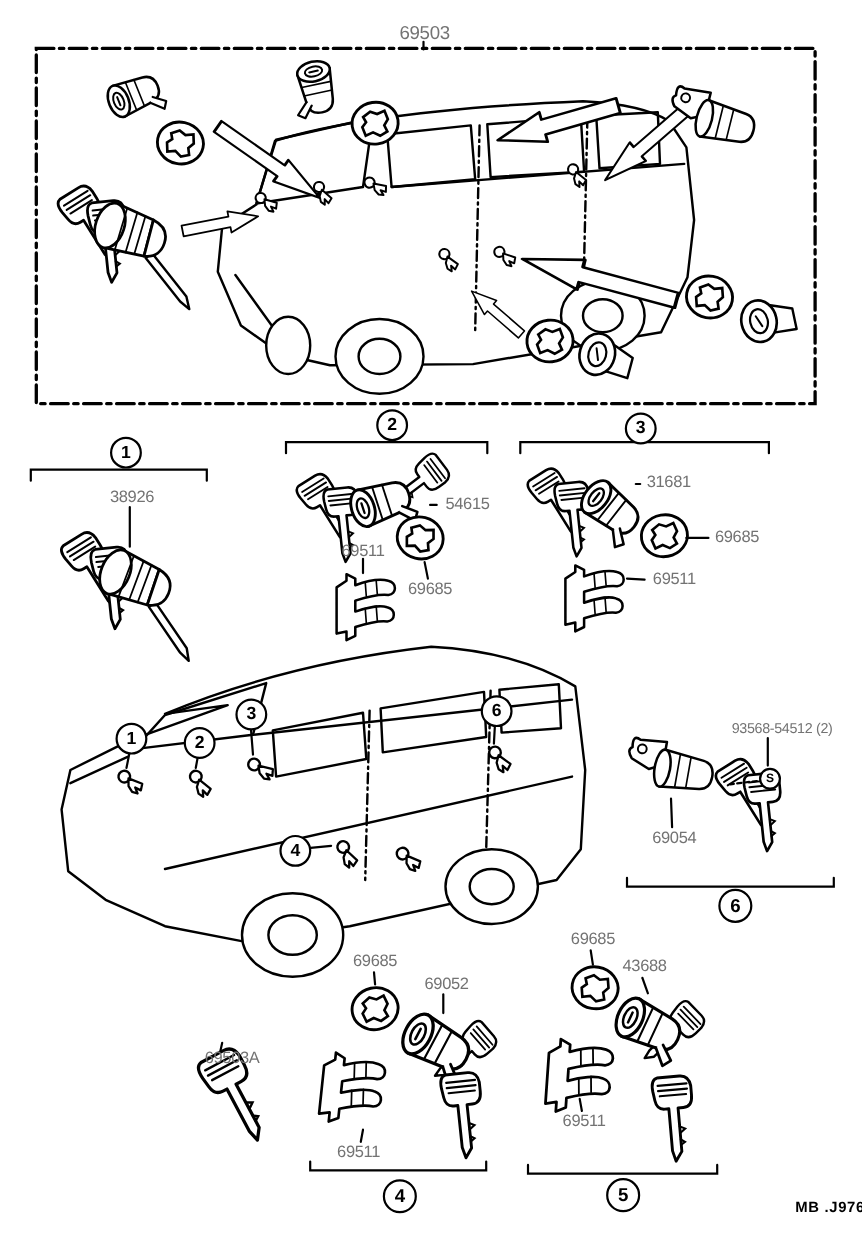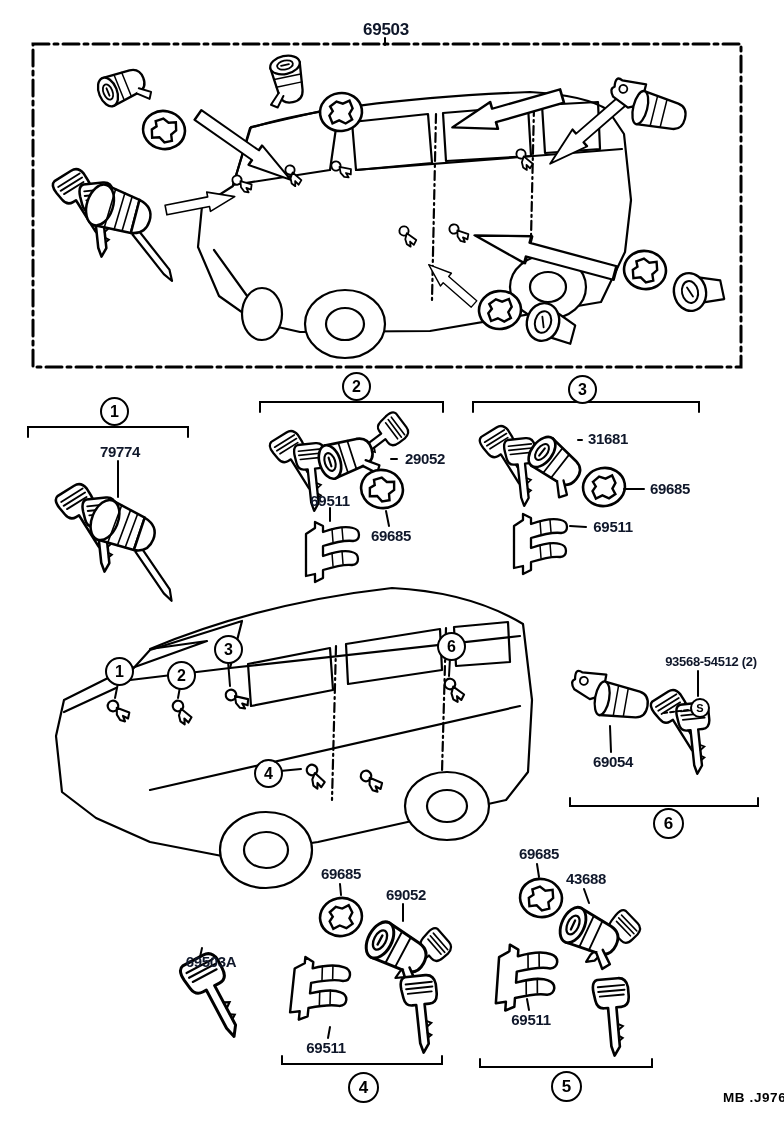--- a/index.html
+++ b/index.html
@@ -2,22 +2,22 @@
 <html><head>
 <meta charset="utf-8">
 <style>
   html,body{margin:0;padding:0;background:#fff;}
   .canvas{
     position:relative;width:784px;height:1138px;background:#ffffff;
     font-family:"Liberation Sans", sans-serif;color:#000;overflow:hidden;
   }
   .art{position:absolute;left:0;top:0;width:784px;height:1138px;}
   .lbl{
-    position:absolute;font-weight:bold;font-size:15px;line-height:15px;
-    letter-spacing:-0.3px;text-align:center;white-space:nowrap;color:#0f172a;
+    position:absolute;font-weight:normal;font-size:15px;line-height:15px;
+    letter-spacing:-0.3px;text-align:center;white-space:nowrap;color:#737373;
   }
   .lbl.small{font-size:13px;line-height:13px;}
   .lbl.title{font-size:17px;line-height:17px;}
   .co{
     position:absolute;width:25px;height:25px;border:2.4px solid #000;border-radius:50%;
     background:#fff;font-weight:bold;font-size:16px;line-height:25px;text-align:center;
     box-sizing:content-box;
   }
   .co.big{width:27px;height:27px;line-height:27px;font-size:17px;}
   .co.tiny{width:16px;height:16px;line-height:16px;font-size:11px;border-width:2px;}
@@ -245,23 +245,23 @@
       <path d="M480,1059 L480,1067 L652,1067 L652,1059"></path>
     </g>
   </svg>
 
   <div class="lbl title" style="left:344px;top:21px;width:84px;">69503</div>
 
   <div class="co" style="left:100px;top:397px;">1</div>
   <div class="co" style="left:342px;top:372px;">2</div>
   <div class="co" style="left:568px;top:375px;">3</div>
 
-  <div class="lbl" style="left:93px;top:444px;width:54px;">79774</div>
-
-  <div class="lbl" style="left:396px;top:451px;width:58px;">29052</div>
+  <div class="lbl" style="left:93px;top:444px;width:54px;">38926</div>
+
+  <div class="lbl" style="left:396px;top:451px;width:58px;">54615</div>
   <div class="lbl" style="left:303px;top:493px;width:54px;">69511</div>
   <div class="lbl" style="left:363px;top:528px;width:56px;">69685</div>
 
   <div class="lbl" style="left:580px;top:431px;width:56px;">31681</div>
   <div class="lbl" style="left:642px;top:481px;width:56px;">69685</div>
   <div class="lbl" style="left:585px;top:519px;width:56px;">69511</div>
 
   <div class="co" style="left:105px;top:657px;">1</div>
   <div class="co" style="left:167px;top:661px;">2</div>
   <div class="co" style="left:214px;top:635px;">3</div>

